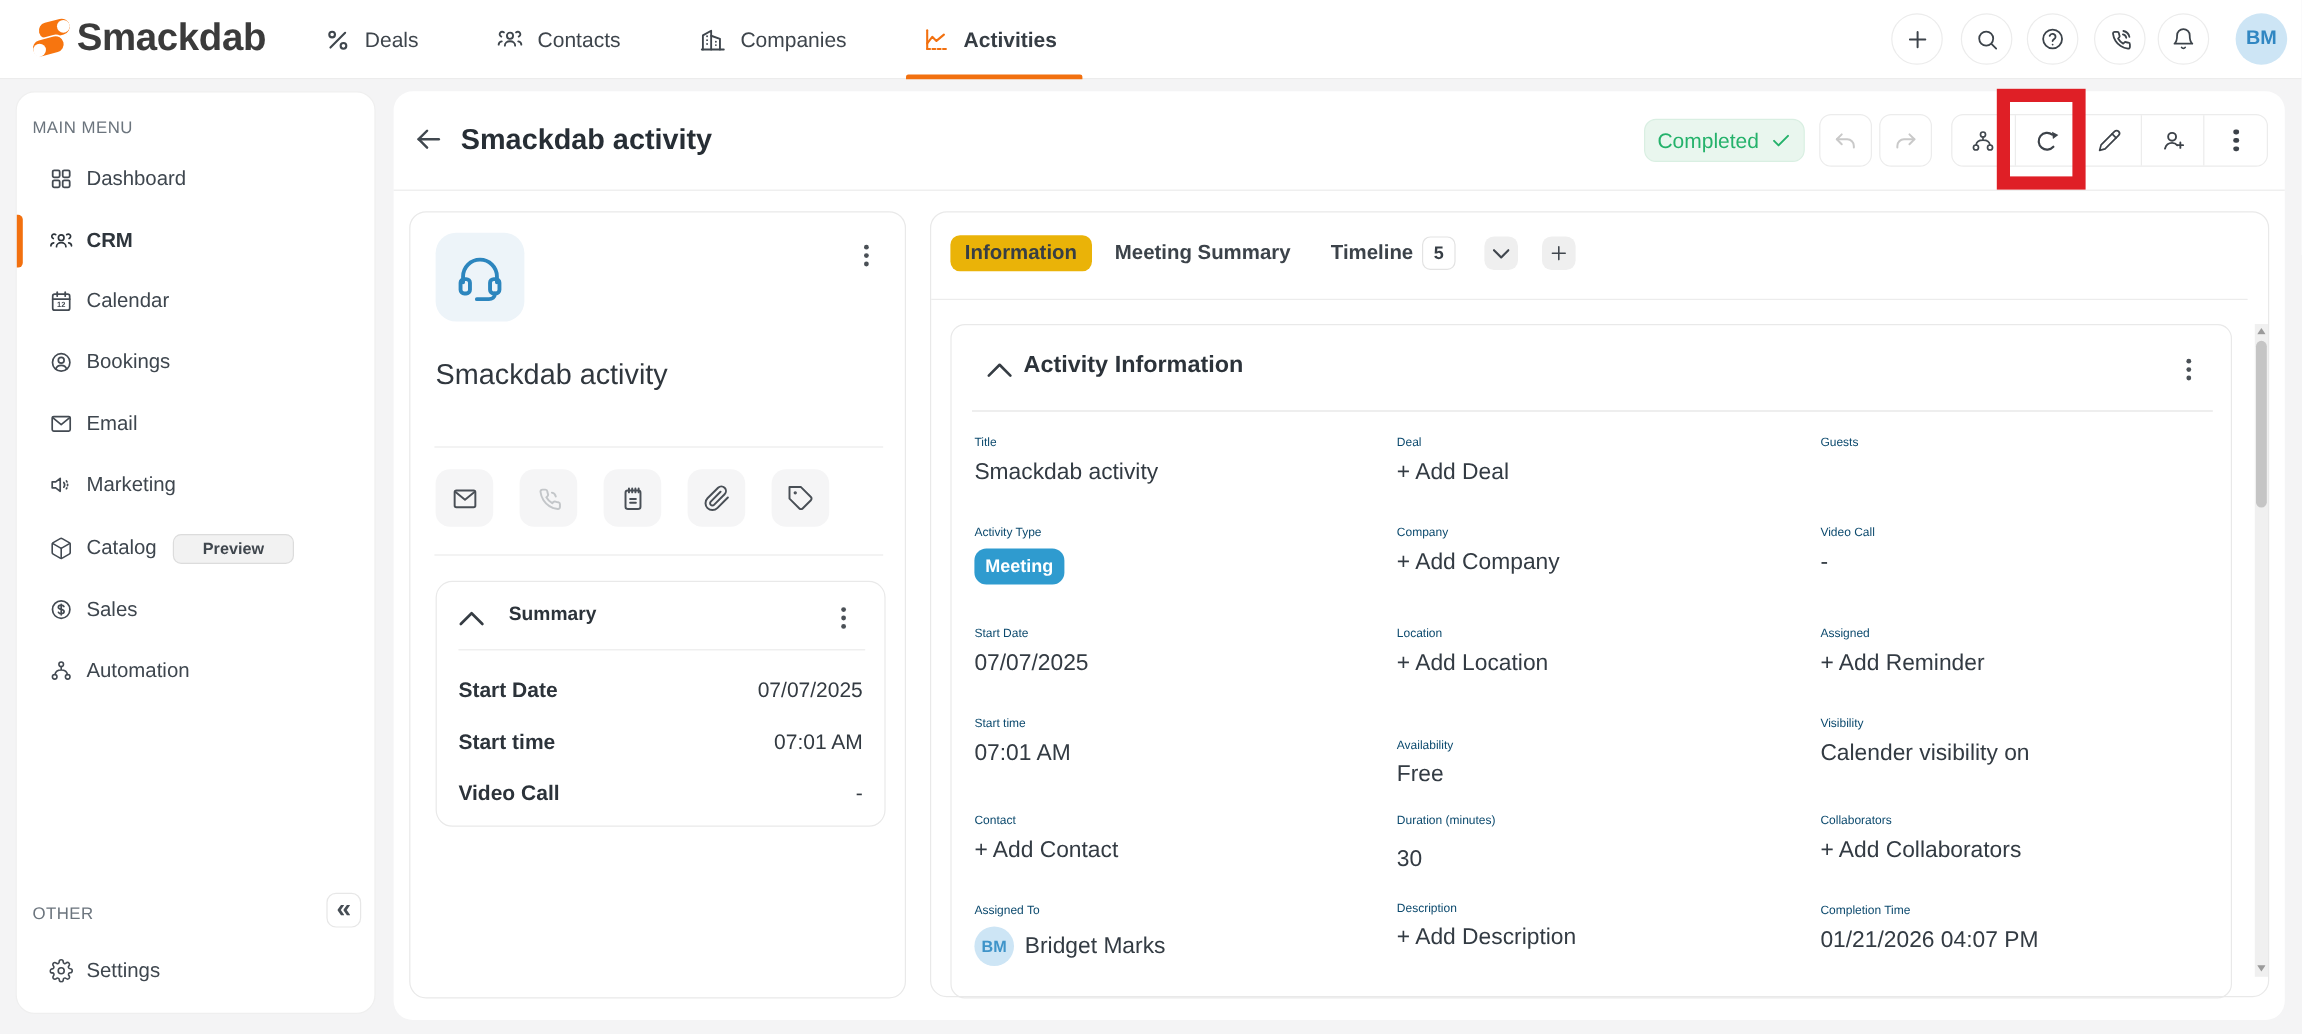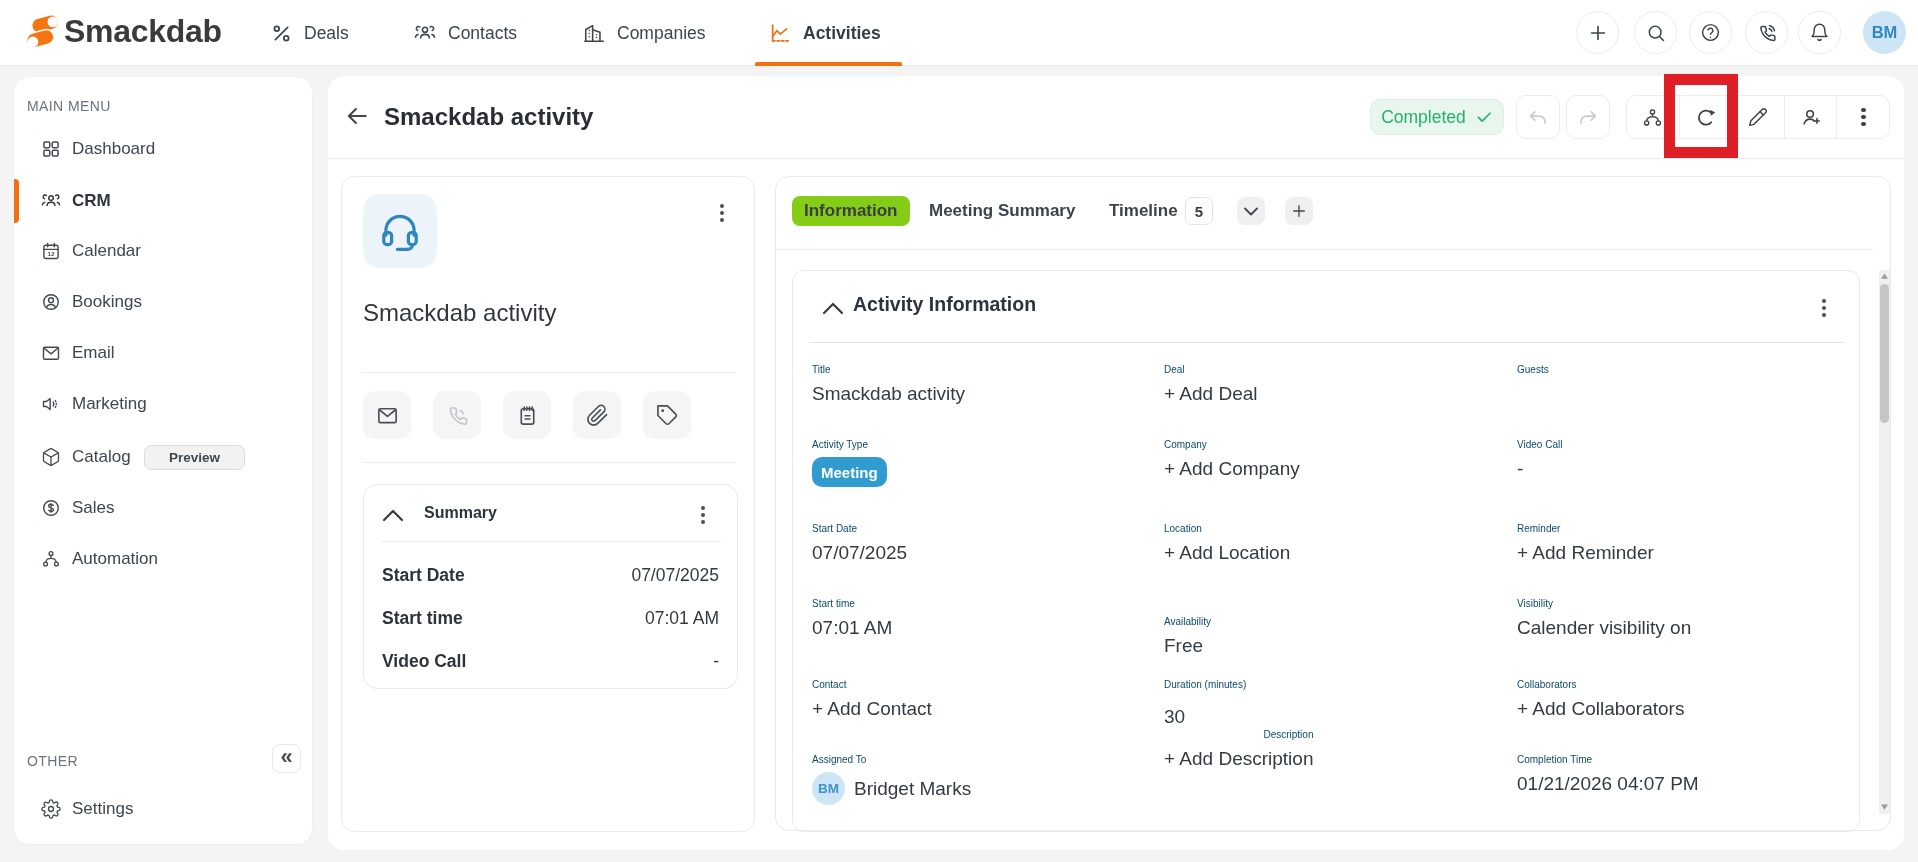--- a/index.html
+++ b/index.html
@@ -336,21 +336,21 @@
     <div class="abs" style="right:18px; top:80px; font-size:17.5px; color:#333a41;">07/07/2025</div>
     <div class="abs" style="left:18px; top:123px; font-size:17.5px; font-weight:700; color:#2c333a;">Start time</div>
     <div class="abs" style="right:18px; top:123px; font-size:17.5px; color:#333a41;">07:01 AM</div>
     <div class="abs" style="left:18px; top:166px; font-size:17.5px; font-weight:700; color:#2c333a;">Video Call</div>
     <div class="abs" style="right:18px; top:166px; font-size:17.5px; color:#333a41;">-</div>
   </div>
 </div>
 
 <div class="card" style="left:775px; top:176px; width:1116px; height:655px; border-radius:14px;">
 
-  <div class="abs" style="left:16px; top:19px; height:30px; padding:0 12px; background:#84cc16; border-radius:8px; display:flex; align-items:center; font-size:17px; font-weight:600; color:#373e45;">Information</div>
+  <div class="abs" style="left:16px; top:19px; height:30px; padding:0 12px; background:#eab308; border-radius:8px; display:flex; align-items:center; font-size:17px; font-weight:600; color:#373e45;">Information</div>
   <div class="abs" style="left:153px; top:19px; height:30px; display:flex; align-items:center; font-size:17px; font-weight:600; color:#3c434a;">Meeting Summary</div>
   <div class="abs" style="left:333px; top:19px; height:30px; display:flex; align-items:center; font-size:17px; font-weight:600; color:#3c434a;">Timeline</div>
   <div class="abs" style="left:409px; top:20px; width:28px; height:28px; background:#fff; border:1px solid #e3e3e3; border-radius:7px; display:flex; align-items:center; justify-content:center; font-size:15px; font-weight:600; color:#373e45;">5</div>
   <div class="abs" style="left:461px; top:20px; width:28px; height:28px; background:#efefef; border-radius:8px; display:flex; align-items:center; justify-content:center;">
     <svg width="14" height="9" viewBox="0 0 14 9" fill="none" stroke="#41474e" stroke-width="1.8" stroke-linecap="round" stroke-linejoin="round">
         <polyline points="1 1.5 7 7.5 13 1.5"></polyline>
       </svg>
   </div>
   <div class="abs" style="left:509px; top:20px; width:28px; height:28px; background:#efefef; border-radius:8px; display:flex; align-items:center; justify-content:center;">
     <svg width="16" height="16" viewBox="0 0 24 24" fill="none" stroke="#41474e" stroke-width="2" stroke-linecap="round">
@@ -423,34 +423,34 @@
       <div class="fvalue" style="margin-top:8px;">+ Add Location</div>
     </div>
     <div class="abs" style="left:371px; top:327px;margin-top:18px;">
       <div class="flabel">Availability</div>
       <div class="fvalue" style="margin-top:8px;">Free</div>
     </div>
     <div class="abs" style="left:371px; top:408px;">
       <div class="flabel">Duration (minutes)</div>
       <div class="fvalue" style="margin-top:16px;">30</div>
     </div>
-    <div class="abs" style="left:371px; top:458px;text-align:right;">
+    <div class="abs" style="left:371px; top:481px;">
       <div class="flabel">Description</div>
       <div class="fvalue" style="margin-top:8px;">+ Add Description</div>
     </div>
 
     <div class="abs" style="left:724px; top:93px;">
       <div class="flabel">Guests</div>
     </div>
     <div class="abs" style="left:724px; top:168px;">
       <div class="flabel">Video Call</div>
       <div class="fvalue" style="margin-top:8px;">-</div>
     </div>
     <div class="abs" style="left:724px; top:252px;">
-      <div class="flabel">Reminder</div>
+      <div class="flabel">Assigned</div>
       <div class="fvalue" style="margin-top:8px;">+ Add Reminder</div>
     </div>
     <div class="abs" style="left:724px; top:327px;">
       <div class="flabel">Visibility</div>
       <div class="fvalue" style="margin-top:8px;">Calender visibility on</div>
     </div>
     <div class="abs" style="left:724px; top:408px;">
       <div class="flabel">Collaborators</div>
       <div class="fvalue" style="margin-top:8px;">+ Add Collaborators</div>
     </div>

